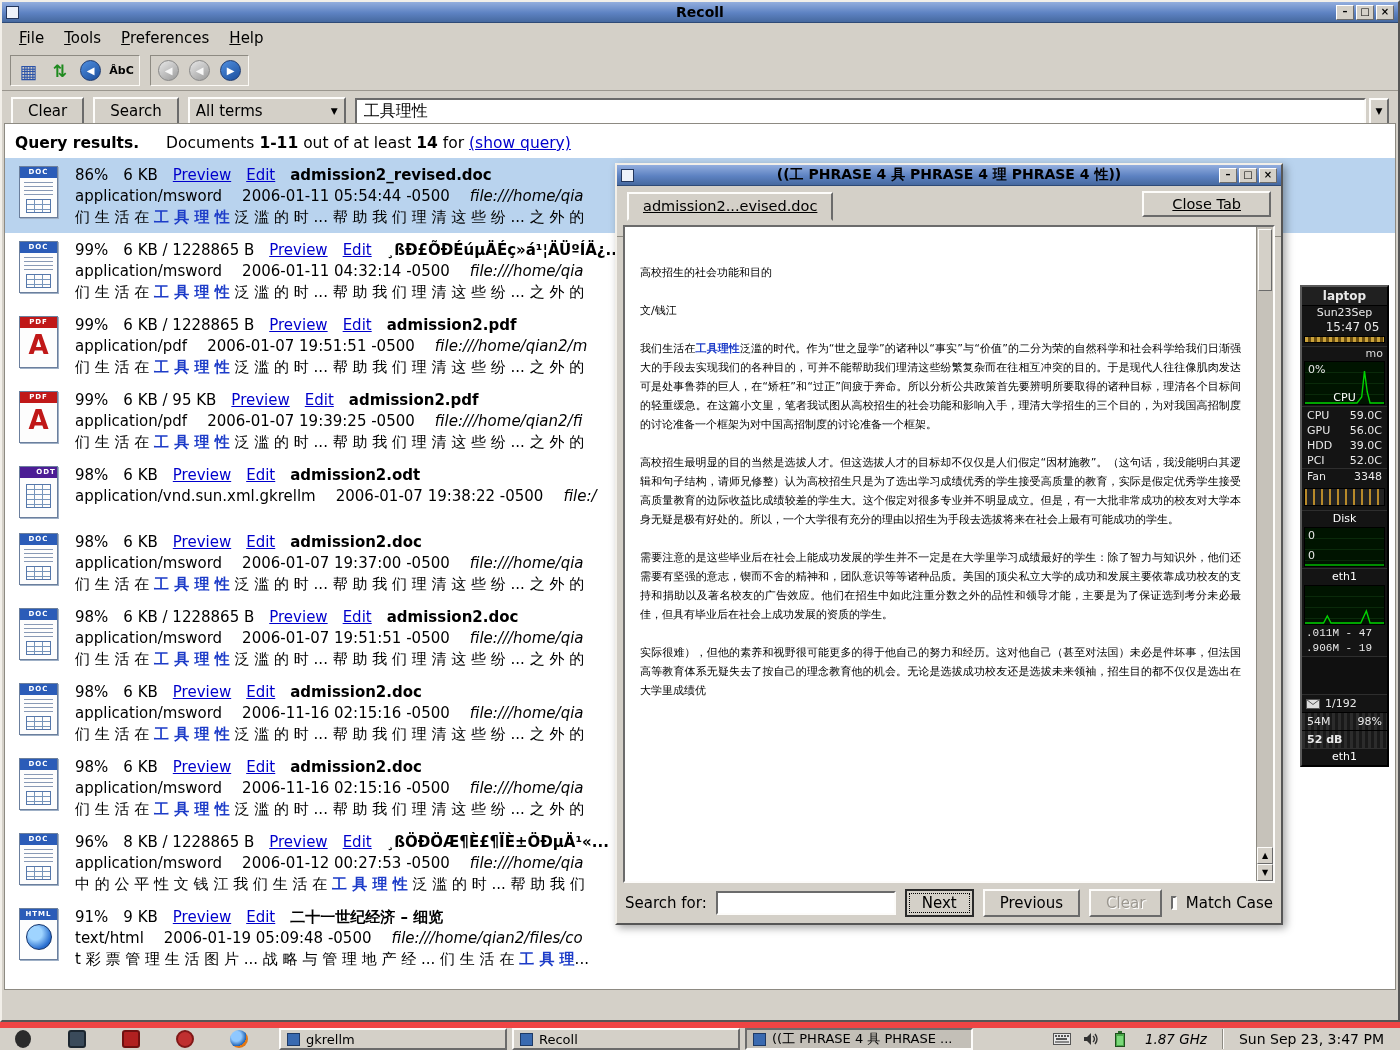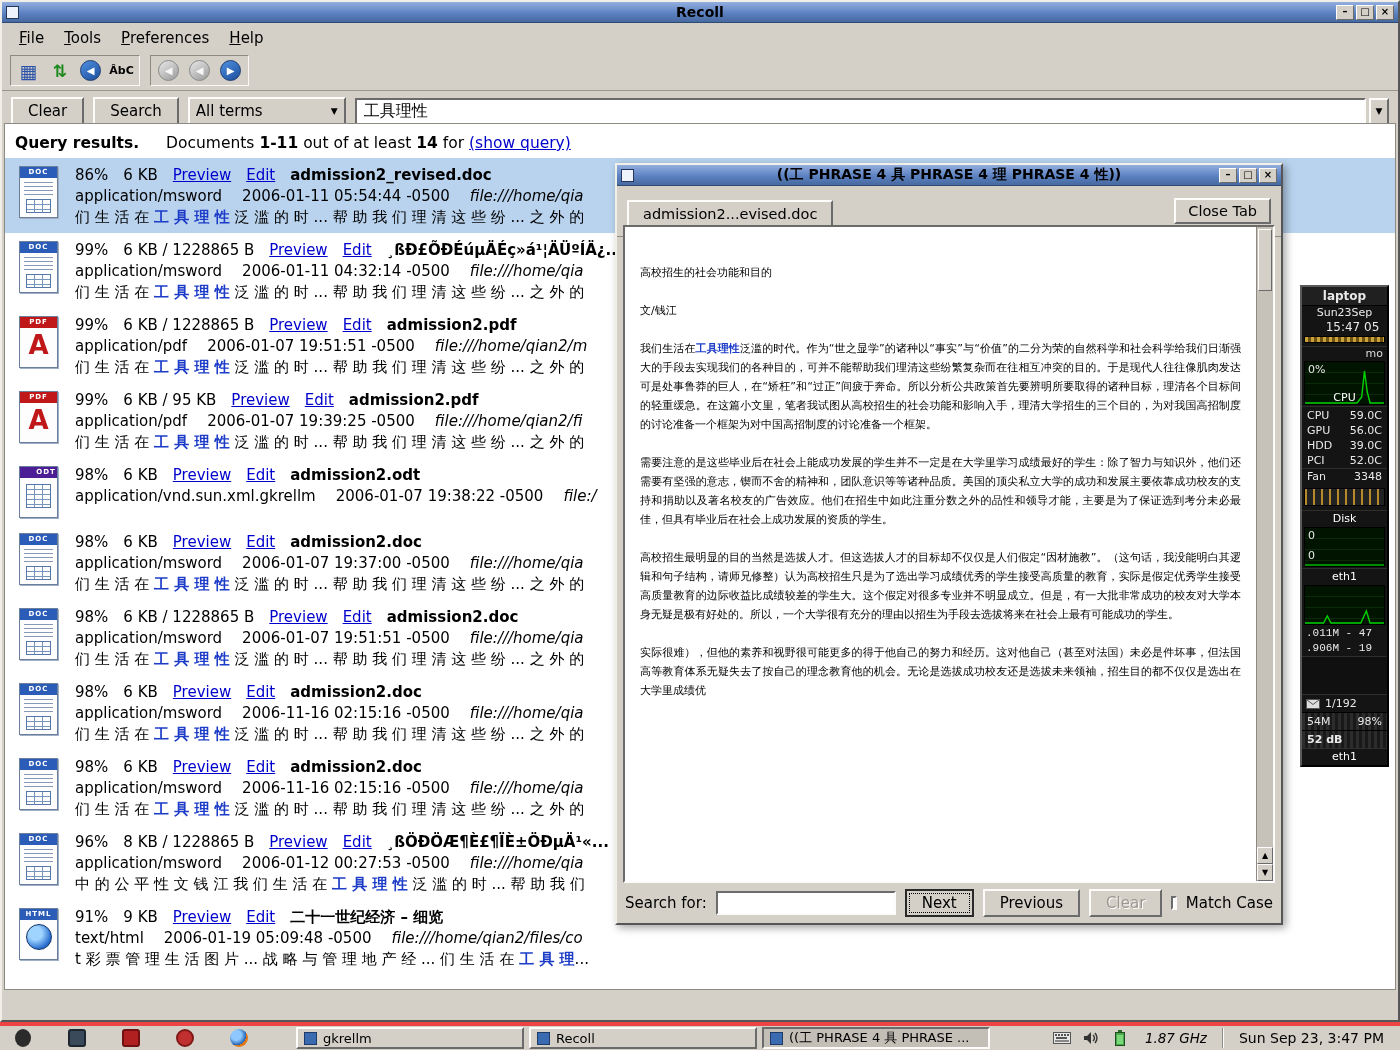--- a/index.html
+++ b/index.html
@@ -80,24 +80,24 @@
   .l2 { line-height:21px; white-space:nowrap; font-size:15px; }
   .l2 > * { margin-right:20px; }
   .rurl { font-style:italic; }
   .l3 { line-height:21px; white-space:nowrap; font-size:15px; }
   .hl { color:#1d3cc8; font-weight:bold; }
   #next-link-row { text-align:center; margin-top:14px; font-size:16px; }
   #next-link { color:#0000cc; font-weight:bold; text-decoration:underline; cursor:pointer; }
 
   
   #preview-window { left:615px; top:163px; width:668px; height:762px; box-shadow:3px 3px 8px rgba(0,0,0,.35); }
-  #pv-tabbar { display:flex; align-items:center; padding:5px 10px 0; height:51px; border-bottom:1px solid #8d8a82; }
+  #pv-tabbar { display:flex; align-items:flex-start; padding:5px 10px 0; height:51px; border-bottom:1px solid #8d8a82;text-decoration:underline; }
   .pv-tab { background:#d4d0c8; border:2px solid; border-color:#fdfcfa #6b6b6b #d4d0c8 #fdfcfa;
     padding:4px 14px 5px; font-size:14.5px; position:relative; top:1px; }
-  #close-tab-btn { margin-left:auto; margin-bottom:5px; padding:3px 12px; font-size:14.5px; }
+  #close-tab-btn { margin-left:auto; margin-bottom:5px; padding:3px 28px; font-size:14.5px; }
   #pv-text { position:absolute; left:6px; right:6px; top:60px; bottom:40px; background:#fff;
     border:2px solid; border-color:#6b6b6b #fdfcfa #fdfcfa #6b6b6b;
     padding:36px 32px 8px 15px; overflow:hidden; font-size:11px; line-height:19px; }
   #pv-text p { margin-bottom:19px; text-align:justify; }
   #pv-scrollbar { position:absolute; right:8px; top:62px; bottom:42px; width:17px; background:#c6c2ba;
     border-left:1px solid #8d8a82; }
   #pv-thumb { position:absolute; top:2px; left:1px; right:1px; height:62px; background:#d4d0c8;
     border:1px solid; border-color:#fdfcfa #6b6b6b #6b6b6b #fdfcfa; }
   .sb-arrows { position:absolute; bottom:0; left:0; right:0; }
   .sb-btn { height:17px; background:#d4d0c8; border:1px solid; border-color:#fdfcfa #6b6b6b #6b6b6b #fdfcfa;
@@ -137,21 +137,21 @@
   .gk-netline { padding:0 4px; line-height:15px; white-space:nowrap;font-family:Liberation Mono, monospace; }
   .gk-space { height:38px; border-top:1px solid #2e2e2e; background:#101010; }
   .gk-mail { display:flex; align-items:center; gap:5px; padding:1px 4px; border-top:1px solid #2e2e2e; line-height:15px; }
   .gk-mem { display:flex; justify-content:space-between; padding:1px 5px; line-height:15px;
     background:repeating-linear-gradient(90deg,#2c2c2c 0 3px,#191919 3px 6px); border-top:1px solid #000; }
   .gk-db { padding:1px 5px; line-height:15px; background:repeating-linear-gradient(90deg,#2c2c2c 0 3px,#191919 3px 6px); border-top:1px solid #000;font-weight:bold; }
   .gk-bottom { text-align:center; line-height:16px; border-top:1px solid #2e2e2e; color:#fff; }
 
   
   #taskbar { position:absolute; left:0; bottom:0; width:1400px; height:28px; background:#d4d0c8;
-    border-top:4px solid #ef4444; display:flex; align-items:center; padding:0 6px; gap:20px; }
+    border-top:6px solid #ef4444; display:flex; align-items:center; padding:0 6px; gap:3px; }
   #launchers { display:flex; gap:32px; margin-right:26px; padding-left:6px; }
   .launcher { width:22px; height:22px; display:flex; align-items:center; justify-content:center; }
   .launcher .shape { width:18px; height:18px; border-radius:3px; }
   [data-name="footprints-icon"] .shape { background:#2b2b2b; border-radius:50%; width:16px; height:18px; }
   [data-name="screen-icon"] .shape { background:#3a4a5a; border:2px solid #1c2630; }
   [data-name="terminal-icon"] .shape { background:#b02020; border:2px solid #701010; }
   [data-name="mail-icon2"] .shape { background:#c03030; border:2px solid #801818; border-radius:50%; }
   [data-name="firefox-icon"] .shape { border-radius:50%;
     background:radial-gradient(circle at 35% 35%, #8fc8ff 0 30%, #1e5fb0 60%, #e07818 61% 100%); }
   #task-buttons { display:flex; gap:5px; }
@@ -408,22 +408,22 @@
   </div>
   <div id="pv-tabbar" data-name="preview-tab-bar">
     <div class="pv-tab" data-name="preview-tab">admission2...evised.doc</div>
     <button class="btn" id="close-tab-btn" data-name="close-tab-button">Close Tab</button>
   </div>
   <div id="pv-text" data-name="preview-text-area">
     <div id="pv-content" data-name="preview-document-text">
         <p data-name="preview-paragraph"><span data-name="preview-text-segment">高校招生的社会功能和目的</span></p>
         <p data-name="preview-paragraph"><span data-name="preview-text-segment">文/钱江</span></p>
         <p data-name="preview-paragraph"><span data-name="preview-text-segment">我们生活在</span><span class="hl" data-name="preview-text-segment">工具理性</span><span data-name="preview-text-segment">泛滥的时代。作为“世之显学”的诸种以“事实”与“价值”的二分为荣的自然科学和社会科学给我们日渐强大的手段去实现我们的各种目的，可并不能帮助我们理清这些纷繁复杂而在往相互冲突的目的。于是现代人往往像肌肉发达可是处事鲁莽的巨人，在“矫枉”和“过正”间疲于奔命。所以分析公共政策首先要辨明所要取得的诸种目标，理清各个目标间的轻重缓急。在这篇小文里，笔者我试图从高校招生的社会功能和影响入手，理清大学招生的三个目的，为对我国高招制度的讨论准备一个框架为对中国高招制度的讨论准备一个框架。</span></p>
+        <p data-name="preview-paragraph"><span data-name="preview-text-segment">高校招生最明显的目的当然是选拔人才。但这选拔人才的目标却不仅仅是人们假定“因材施教”。（这句话，我没能明白其逻辑和句子结构，请师兄修整）认为高校招生只是为了选出学习成绩优秀的学生接受高质量的教育，实际是假定优秀学生接受高质量教育的边际收益比成绩较差的学生大。这个假定对很多专业并不明显成立。但是，有一大批非常成功的校友对大学本身无疑是极有好处的。所以，一个大学很有充分的理由以招生为手段去选拔将来在社会上最有可能成功的学生。</span></p>
         <p data-name="preview-paragraph"><span data-name="preview-text-segment">需要注意的是这些毕业后在社会上能成功发展的学生并不一定是在大学里学习成绩最好的学生：除了智力与知识外，他们还需要有坚强的意志，锲而不舍的精神和，团队意识等等诸种品质。美国的顶尖私立大学的成功和发展主要依靠成功校友的支持和捐助以及著名校友的广告效应。他们在招生中如此注重分数之外的品性和领导才能，主要是为了保证选到考分未必最佳，但具有毕业后在社会上成功发展的资质的学生。</span></p>
-        <p data-name="preview-paragraph"><span data-name="preview-text-segment">高校招生最明显的目的当然是选拔人才。但这选拔人才的目标却不仅仅是人们假定“因材施教”。（这句话，我没能明白其逻辑和句子结构，请师兄修整）认为高校招生只是为了选出学习成绩优秀的学生接受高质量的教育，实际是假定优秀学生接受高质量教育的边际收益比成绩较差的学生大。这个假定对很多专业并不明显成立。但是，有一大批非常成功的校友对大学本身无疑是极有好处的。所以，一个大学很有充分的理由以招生为手段去选拔将来在社会上最有可能成功的学生。</span></p>
         <p data-name="preview-paragraph"><span data-name="preview-text-segment">实际很难），但他的素养和视野很可能更多的得于他自己的努力和经历。这对他自己（甚至对法国）未必是件坏事，但法国高等教育体系无疑失去了按自己的理念教育他的机会。无论是选拔成功校友还是选拔未来领袖，招生目的都不仅仅是选出在大学里成绩优</span></p>
       </div>
   </div>
   <div id="pv-scrollbar" data-name="preview-scrollbar">
     <div id="pv-thumb" data-name="scrollbar-thumb"></div>
     <div class="sb-arrows">
       <div class="sb-btn" data-name="scroll-up-button">▲</div>
       <div class="sb-btn" data-name="scroll-down-button">▼</div>
     </div>
   </div>

